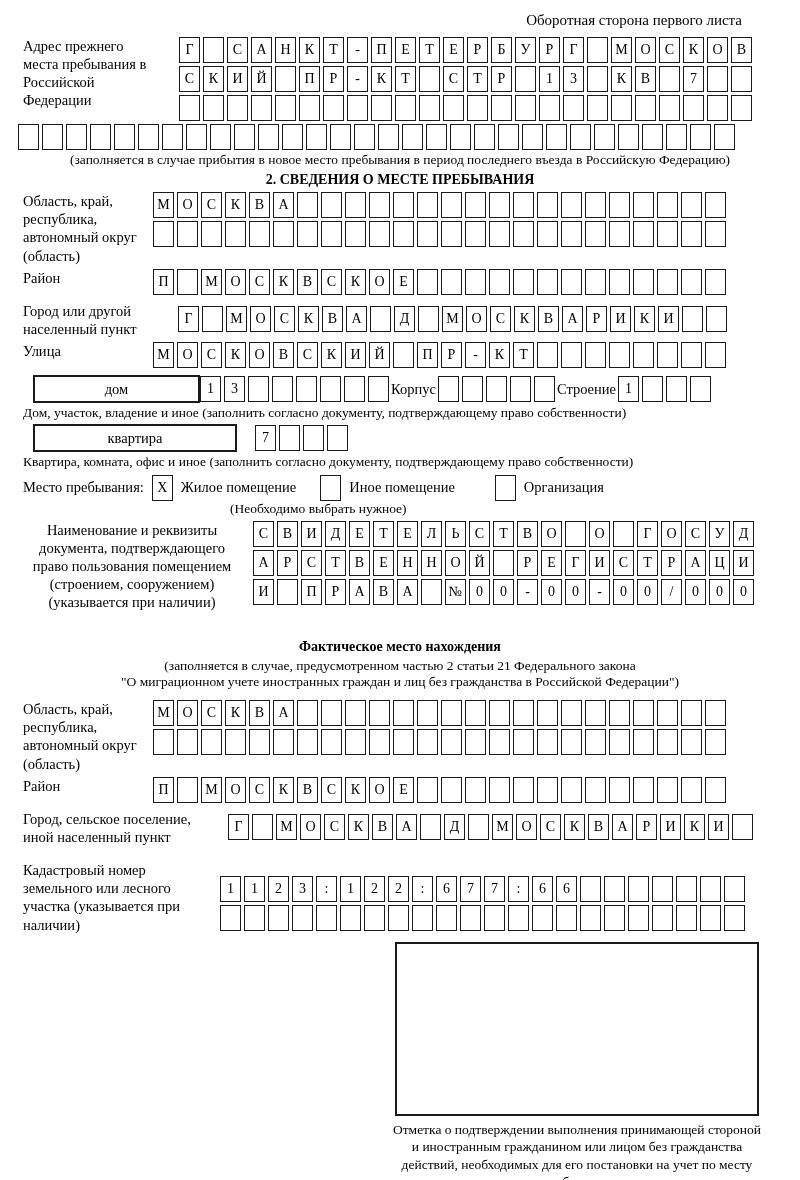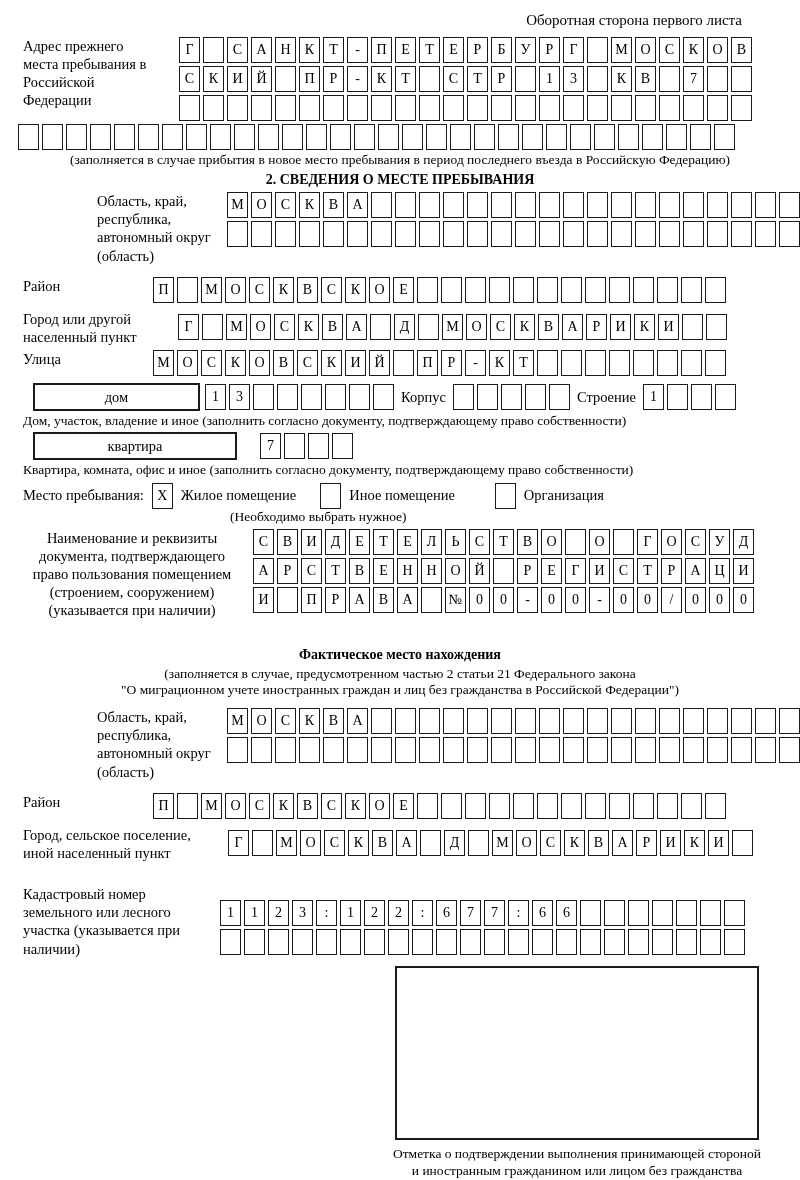--- a/index.html
+++ b/index.html
@@ -11,27 +11,27 @@
   .pr30{padding-right:30px;}
   .w156{width:156px}.w130{width:130px}.w155{width:155px}.w230{width:230px}.w205{width:205px}.w197{width:197px}
   .vrows{display:flex;flex-direction:column;gap:3px;flex:0 0 auto;}
   .cellrow{display:flex;gap:3px;flex:0 0 auto;}
   .cell{box-sizing:content-box;width:19px;height:24px;border:1.5px solid #1a1a1a;background:#fff;
         display:flex;align-items:center;justify-content:center;font-size:14px;flex:0 0 auto;}
   .fullrow{margin:3px 0 0 18px;}
   .cap{font-size:13.5px;line-height:1.2;}
   .center{text-align:center;}
   .sec-title{font-size:14px;font-weight:bold;text-align:center;margin:0;}
-  .fix57{height:57px;justify-content:flex-end;}.fix27{height:27px;}.fix88{height:88px;text-align:center;}
+  .fix57{height:57px;}.fix27{height:27px;}.fix88{height:88px;text-align:center;}
   .mtm4{margin-top:-4px;}
   .mt2{margin-top:2px}.mt3{margin-top:3px}.mt4{margin-top:4px}.mt5{margin-top:10px}.mt6{margin-top:6px}
-  .mt8{margin-top:8px}.mt9{margin-top:9px}.mt12{margin-top:28px}.mt15{margin-top:15px}.mt30{margin-top:30px}
+  .mt8{margin-top:8px}.mt9{margin-top:9px}.mt12{margin-top:20px}.mt15{margin-top:15px}.mt30{margin-top:30px}
   .ml18{margin-left:18px}.ml23{margin-left:23px}.ml33{margin-left:33px}.ml230{margin-left:230px}
   .ml16x{margin-left:16px}.ml32x{margin-left:32px}
-  .inline-line{display:flex;align-items:center;gap:5px;font-size:14.5px;}
+  .inline-line{display:flex;align-items:center;font-size:14.5px;}
   .widebox{box-sizing:content-box;height:24px;border:2px solid #1a1a1a;display:flex;align-items:center;
            justify-content:center;font-size:14.5px;flex:0 0 auto;}
   .w163{width:163px}.w200{width:200px}
   .inl{flex:0 0 auto;padding:0 2px;}
   .stay{display:flex;align-items:center;gap:8px;font-size:14.5px;}
   .cbox{box-sizing:content-box;width:19px;height:24px;border:1.5px solid #1a1a1a;display:inline-flex;
         align-items:center;justify-content:center;font-size:14px;flex:0 0 auto;}
   .stampbox{box-sizing:content-box;margin:8px 0 0 395px;width:360px;height:170px;border:2px solid #1a1a1a;}
   .stampcap{margin:5px 0 0 388px;width:378px;text-align:center;line-height:1.3;}
 </style>

